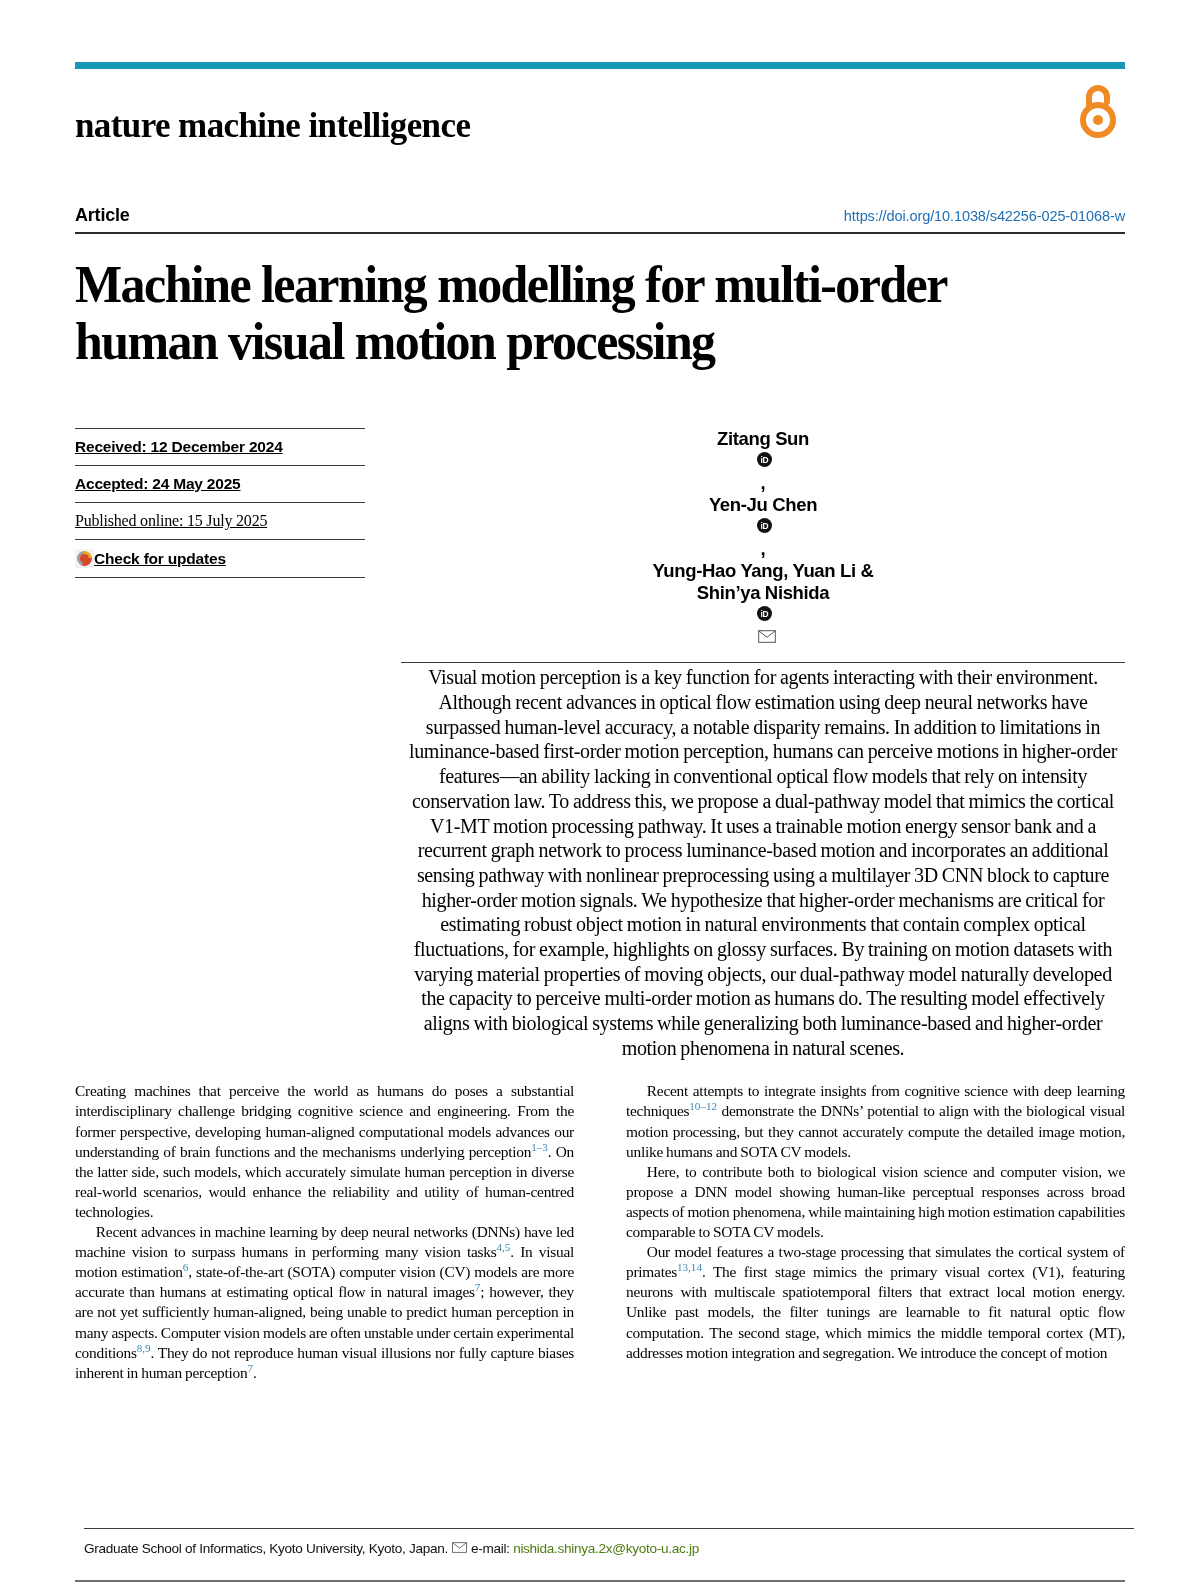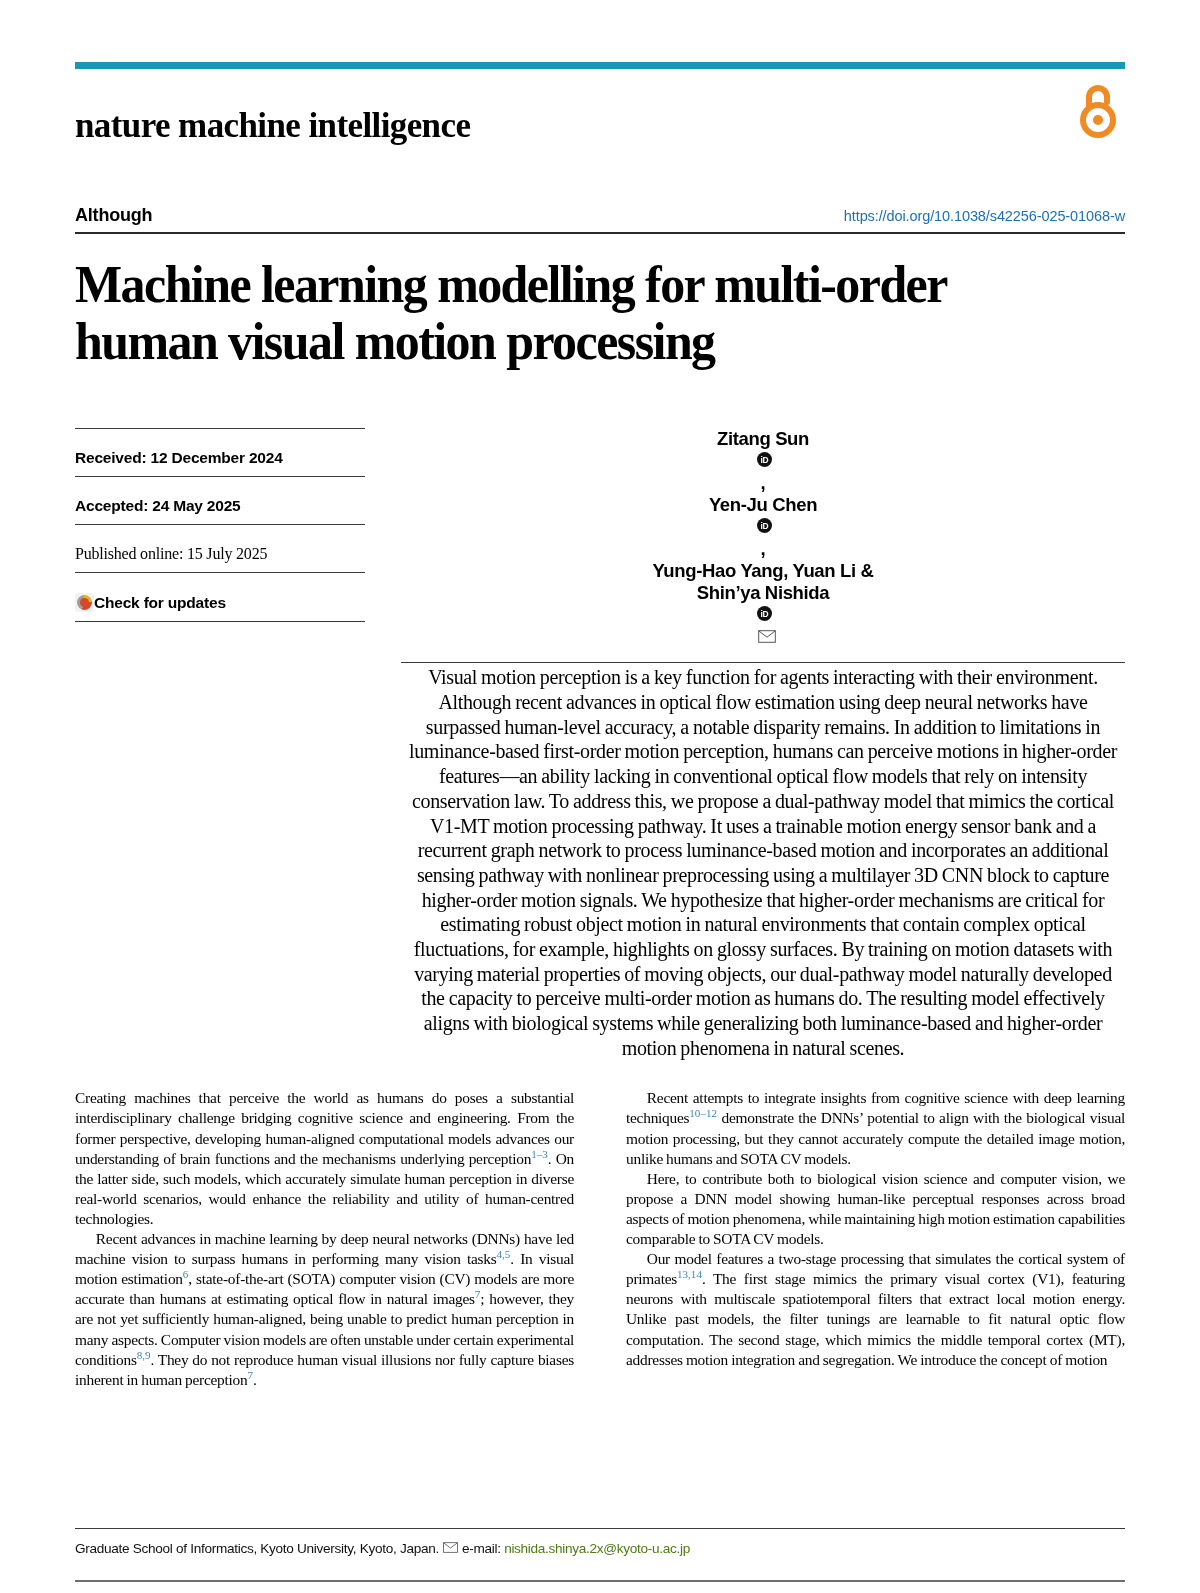--- a/index.html
+++ b/index.html
@@ -95,24 +95,25 @@
     width: 1050px;
   }
   .meta-col {
     width: 320px;
     flex: 0 0 320px;
     padding-right: 30px;
     box-sizing: border-box;
   }
   .meta-item {
     border-top: 1.5px solid #3a3a3a;
-    padding: 20px 0 9px 0;
+    padding: 9px 0 9px 0;
     font-size: 15.5px;
     font-weight: bold;
     letter-spacing: -0.2px;
+    text-decoration: underline;
   }
   .meta-item.serif {
     font-family: "Liberation Serif", serif;
     font-weight: normal;
     font-size: 16px;
   }
   .meta-item.updates {
     display: flex;
     align-items: flex-end;
     gap: 0;
@@ -175,21 +176,21 @@
     line-height: 1.235;
     letter-spacing: -0.35px;
     text-align: center;
     word-spacing: -0.6px;
   }
 
   
   .body-cols {
     display: flex;
     gap: 52px;
-    margin-top: 28px;
+    margin-top: 21px;
     width: 1050px;
     border-top: 0;
     justify-content: flex-end;
   }
   .body-col {
     flex: 1 1 0;
     font-family: "Liberation Serif", serif;
     font-size: 15.4px;
     line-height: 1.305;
     text-align: justify;
@@ -203,21 +204,21 @@
     color: #3a86b5;
     font-size: 0.72em;
     vertical-align: super;
     line-height: 0;
     letter-spacing: 0;
   }
 
   
   .footnote {
     position: absolute;
-    left: 75px;
+    left: 84px;
     top: 1466px;
     width: 1050px;
     border-top: 1.5px solid #3a3a3a;
     padding-top: 12px;
     font-family: "Liberation Sans", sans-serif;
     font-size: 13.6px;
     letter-spacing: -0.3px;
     color: #111;
     display: flex;
     align-items: center;
@@ -260,21 +261,21 @@
     <div class="oa-icon">
       <svg width="46" height="58" viewBox="0 0 46 58" aria-hidden="true">
         <path d="M14 24 V16 a9 9 0 0 1 18 0 v5" fill="none" stroke="#f08a24" stroke-width="6" stroke-linecap="round"></path>
         <circle cx="23" cy="39" r="15" fill="none" stroke="#f08a24" stroke-width="6"></circle>
         <circle cx="23" cy="39" r="5" fill="#f08a24"></circle>
       </svg>
     </div>
   </div>
 
   <div class="article-row">
-    <div class="article-kicker">Although</div>
+    <div class="article-kicker">Article</div>
     <a class="doi-link" href="#">https://doi.org/10.1038/s42256-025-01068-w</a>
   </div>
   <div class="rule-dark"></div>
 
   <h1 class="paper-title">Machine learning modelling for multi-order human visual motion processing</h1>
 
   <div class="meta-abstract">
 
     <div class="meta-col">
       <div class="meta-item">Received: 12 December 2024</div>

